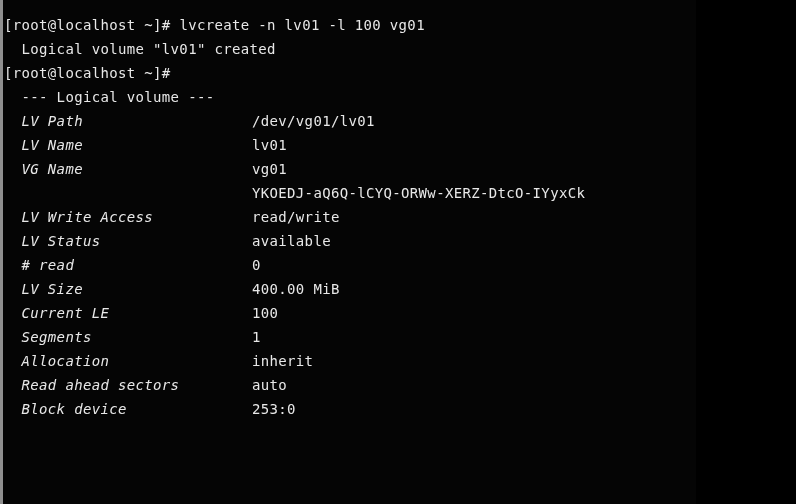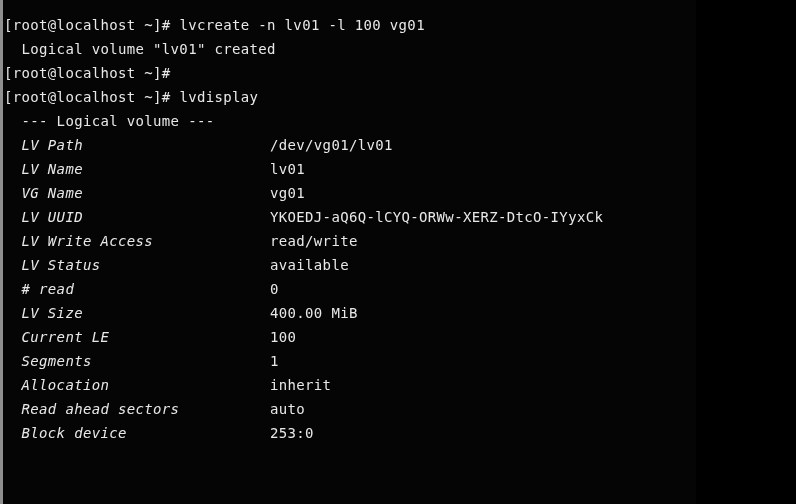--- a/index.html
+++ b/index.html
@@ -49,21 +49,21 @@
     display: block;
     position: relative;
   }
   .kv .k {
     display: inline-block;
     white-space: pre;
     font-style: italic;
   }
   .kv .v {
     position: absolute;
-    left: 266px;
+    left: 248px;
     top: 0;
     white-space: pre;
   }
   .prompt-line .cmd {
     color: #e8e8e8;
   }
 </style>
 </head>
 <body>
 
@@ -72,31 +72,30 @@
   <div id="left-edge"></div>
 
   <div id="screen">
 
     <div class="line prompt-line"><span>[root@localhost ~]# </span><span class="cmd">lvcreate -n lv01 -l 100 vg01</span></div>
 
     <div class="line">  Logical volume "lv01" created</div>
 
     <div class="line prompt-line">[root@localhost ~]# </div>
 
-    <div class="line prompt-line"><span>[root@localhost ~]# </span><span class="cmd">lvdisplay</span></div>
 
     <div class="line">  --- Logical volume ---</div>
 
     <div class="kv"><span class="k">  LV Path</span><span class="v">/dev/vg01/lv01</span></div>
 
     <div class="kv"><span class="k">  LV Name</span><span class="v">lv01</span></div>
 
     <div class="kv"><span class="k">  VG Name</span><span class="v">vg01</span></div>
 
-    <div class="kv"><span class="k">  LV UUID</span><span class="v">YKOEDJ-aQ6Q-lCYQ-ORWw-XERZ-DtcO-IYyxCk</span></div>
+    <div class="kv"><span class="v">YKOEDJ-aQ6Q-lCYQ-ORWw-XERZ-DtcO-IYyxCk</span></div>
 
     <div class="kv"><span class="k">  LV Write Access</span><span class="v">read/write</span></div>
 
 
     <div class="kv"><span class="k">  LV Status</span><span class="v">available</span></div>
 
     <div class="kv"><span class="k">  # read</span><span class="v">0</span></div>
 
     <div class="kv"><span class="k">  LV Size</span><span class="v">400.00 MiB</span></div>
 

